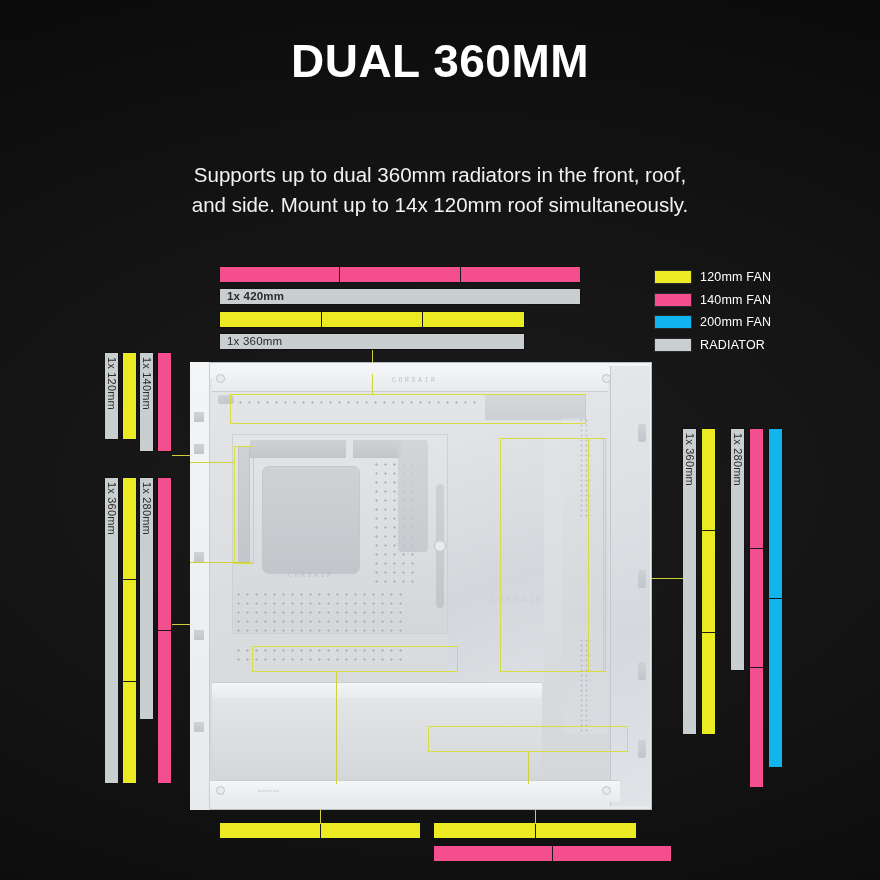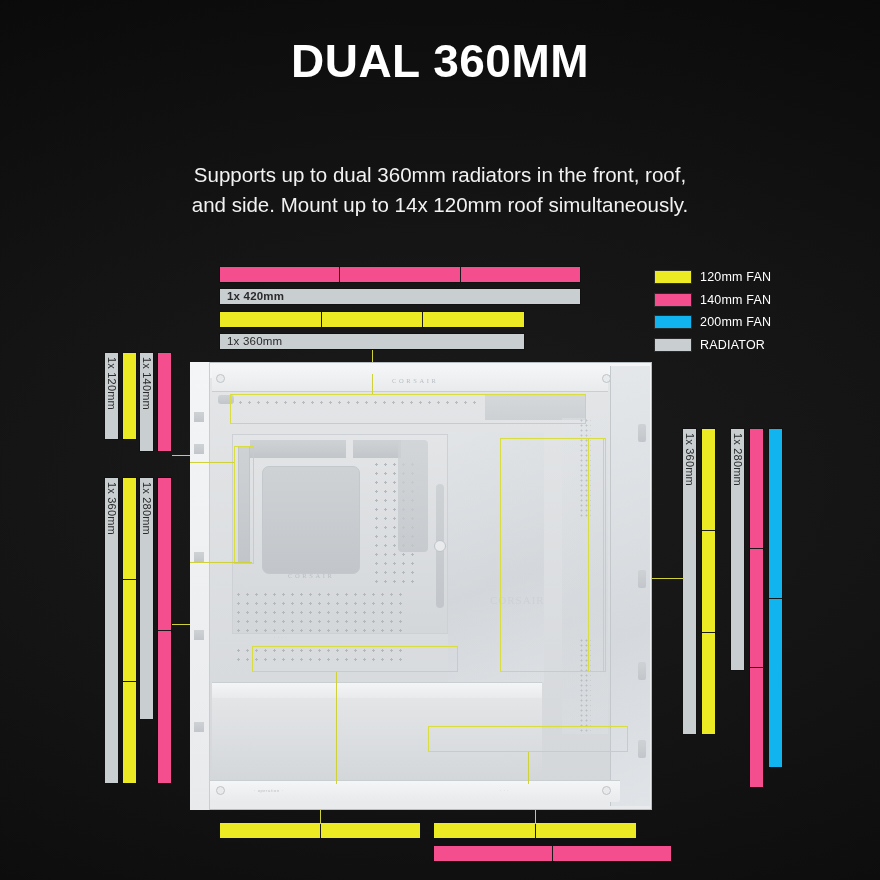--- a/index.html
+++ b/index.html
@@ -89,21 +89,21 @@
     background-image:
       radial-gradient(circle, #9aa0a5 0.9px, transparent 1.1px);
     background-size:5px 5px;
   }
   .perf {
     background-image: radial-gradient(circle, #b3b8bd 1.1px, transparent 1.4px);
     background-size:9px 9px;
   }
   .brand {
     color:#b9bec3; font-size:6.5px; letter-spacing:2.6px;
-    font-family:Liberation Serif, serif;
+    font-family:Liberation Mono, monospace;
   }
   .micro { color:#b9bec3; font-size:4px; letter-spacing:.6px; }
   .screw { border-radius:50%; border:1px solid #bfc4c9; background:#e8eaec; }
   
   .ann {
     position:absolute; border:1.6px solid #d9dd3f; background:transparent;
   }
 </style>
 </head>
 <body>

